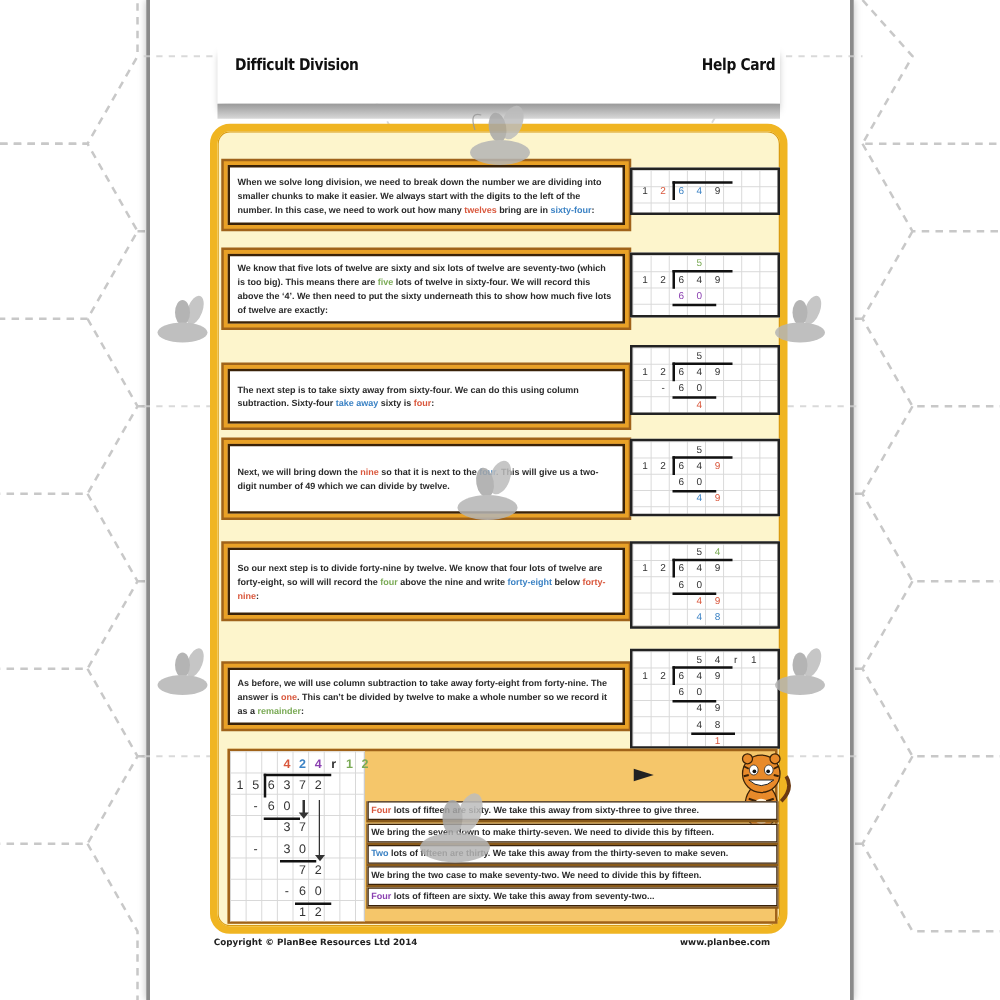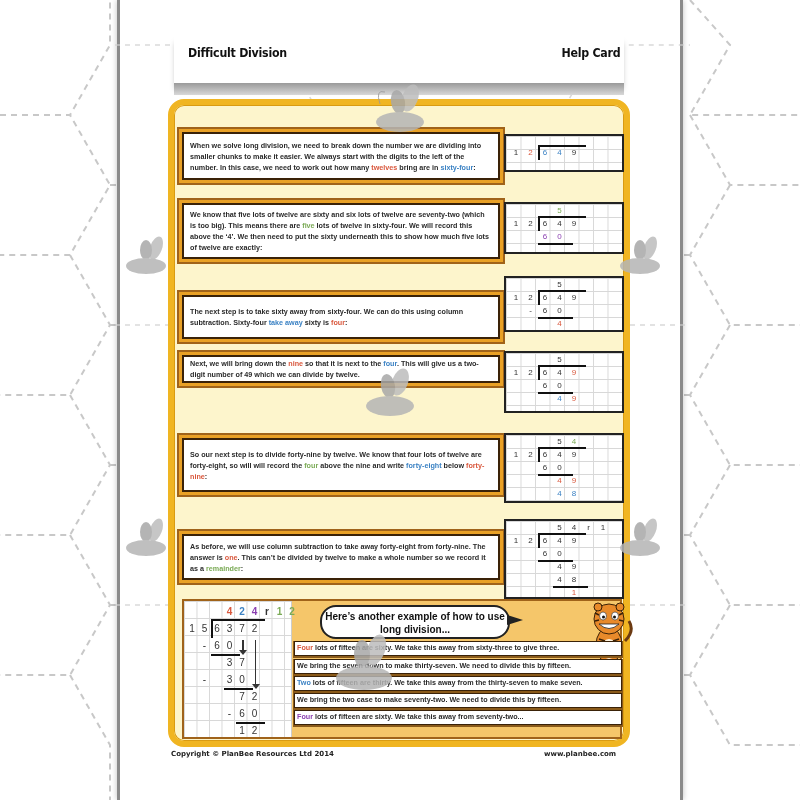--- a/index.html
+++ b/index.html
@@ -157,21 +157,21 @@
 
   <div class="step-text" style="top:27px;height:48px;">
       <span><span>When we solve long division, we need to break down the number we are dividing into smaller chunks to make it easier. We always start with the digits to the left of the number. In this case, we need to work out how many </span><span class="hl-red">twelves</span><span> bring are in </span><span class="hl-blue">sixty-four</span><span>:</span></span>
     </div>
   <div class="step-text" style="top:98px;height:56px;">
       <span><span>We know that five lots of twelve are sixty and six lots of twelve are seventy-two (which is too big). This means there are </span><span class="hl-green">five</span><span> lots of twelve in sixty-four. We will record this above the ‘4’. We then need to put the sixty underneath this to show how much five lots of twelve are exactly:</span></span>
     </div>
   <div class="step-text" style="top:190px;height:44px;">
       <span><span>The next step is to take sixty away from sixty-four. We can do this using column subtraction. Sixty-four </span><span class="hl-blue">take away</span><span> sixty is </span><span class="hl-red">four</span><span>:</span></span>
     </div>
-  <div class="step-text" style="top:250px;height:28px;">
+  <div class="step-text" style="top:250px;height:56px;">
       <span><span>Next, we will bring down the </span><span class="hl-red">nine</span><span> so that it is next to the </span><span class="hl-blue">four</span><span>. This will give us a two-digit number of 49 which we can divide by twelve.</span></span>
     </div>
   <div class="step-text" style="top:333px;height:54px;align-items:center;">
       <span><span>So our next step is to divide forty-nine by twelve. We know that four lots of twelve are forty-eight, so will will record the </span><span class="hl-green">four</span><span> above the nine and write </span><span class="hl-blue">forty-eight</span><span> below </span><span class="hl-red">forty-nine</span><span>:</span></span>
     </div>
   <div class="step-text" style="top:429px;height:46px;">
       <span><span>As before, we will use column subtraction to take away forty-eight from forty-nine. The answer is </span><span class="hl-red">one</span><span>. This can’t be divided by twelve to make a whole number so we record it as a </span><span class="hl-green">remainder</span><span>:</span></span>
     </div>
 
   <div class="grid" style="top:29px;height:38px;">
@@ -301,21 +301,20 @@
         <div class="under" style="left: 27px; top: 53px; width: 29px;"></div>
         <div class="under" style="left: 39.5px; top: 87px; width: 29px;"></div>
         <div class="under" style="left: 52px; top: 121px; width: 29px;"></div>
         <div style="position: absolute; left: 58px; top: 39px; width: 1.5px; height: 11px; background: rgb(51, 51, 51);">
           <div style="position: absolute; left: -3px; bottom: -4px; width: 0px; height: 0px; border-left: 4px solid transparent; border-right: 4px solid transparent; border-top: 5px solid rgb(51, 51, 51);"></div>
         </div>
         <div style="position: absolute; left: 70.5px; top: 39px; width: 1.5px; height: 45px; background: rgb(51, 51, 51);">
           <div style="position: absolute; left: -3px; bottom: -4px; width: 0px; height: 0px; border-left: 4px solid transparent; border-right: 4px solid transparent; border-top: 5px solid rgb(51, 51, 51);"></div>
         </div>
       </div>
-    <div class="bubble">Here’s another example of how to use long division...</div>
     <div class="bubble-tail"></div>
     <svg class="tiger" viewBox="0 0 44 70">
       <path d="M36 40 Q46 30 40 20" stroke="#6b3a12" stroke-width="3" fill="none"></path>
       <ellipse cx="20" cy="44" rx="13" ry="18" fill="#e88a2a" stroke="#3a2208" stroke-width="1"></ellipse>
       <ellipse cx="20" cy="48" rx="8" ry="10" fill="#fff4e0"></ellipse>
       <circle cx="20" cy="18" r="15" fill="#e88a2a" stroke="#3a2208" stroke-width="1"></circle>
       <circle cx="9" cy="6" r="4" fill="#e88a2a" stroke="#3a2208" stroke-width="1"></circle>
       <circle cx="31" cy="6" r="4" fill="#e88a2a" stroke="#3a2208" stroke-width="1"></circle>
       <ellipse cx="14" cy="15" rx="3.5" ry="4" fill="#fff" stroke="#222" stroke-width="0.6"></ellipse>
       <ellipse cx="26" cy="15" rx="3.5" ry="4" fill="#fff" stroke="#222" stroke-width="0.6"></ellipse>

